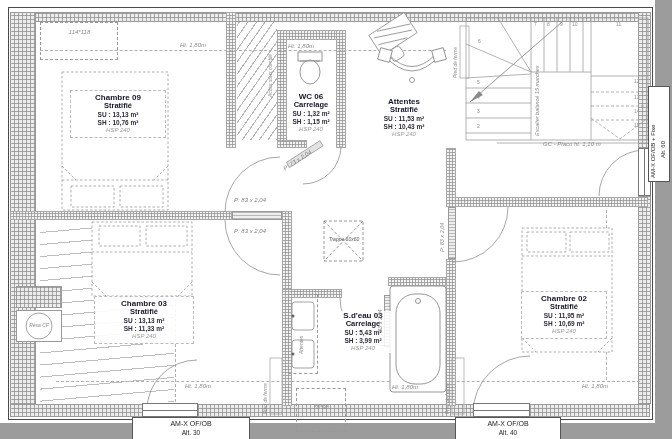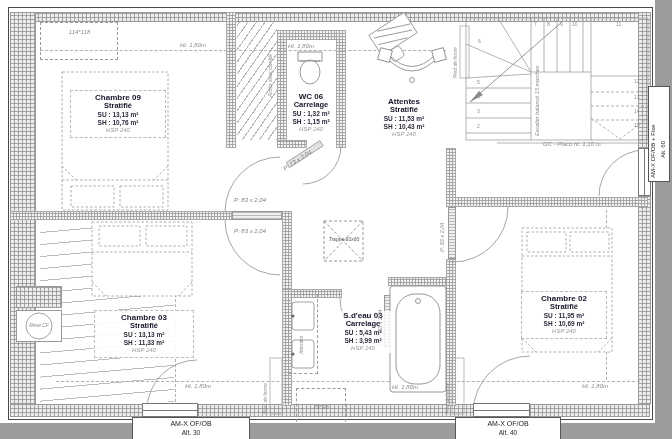--- a/index.html
+++ b/index.html
@@ -187,21 +187,21 @@
     <div class="rline">SH : 1,15 m²</div>
     <div class="rhsp">HSP 240</div>
   </div>
   <div class="abs ctr" style="left:366px;top:97px;width:76px;">
     <div class="rname">Attentes</div>
     <div class="rfin">Stratifié</div>
     <div class="rline">SU : 11,53 m²</div>
     <div class="rline">SH : 10,43 m²</div>
     <div class="rhsp">HSP 240</div>
   </div>
-  <div class="abs rbox" style="left:94px;top:310px;width:100px;">
+  <div class="abs rbox" style="left:94px;top:296px;width:100px;">
     <div class="rname">Chambre 03</div>
     <div class="rfin">Stratifié</div>
     <div class="rline">SU : 13,13 m²</div>
     <div class="rline">SH : 11,33 m²</div>
     <div class="rhsp">HSP 240</div>
   </div>
   <div class="abs ctr" style="left:334px;top:311px;width:58px;background:rgba(255,255,255,.85);">
     <div class="rname">S.d'eau 03</div>
     <div class="rfin">Carrelage</div>
     <div class="rline">SU : 5,43 m²</div>

